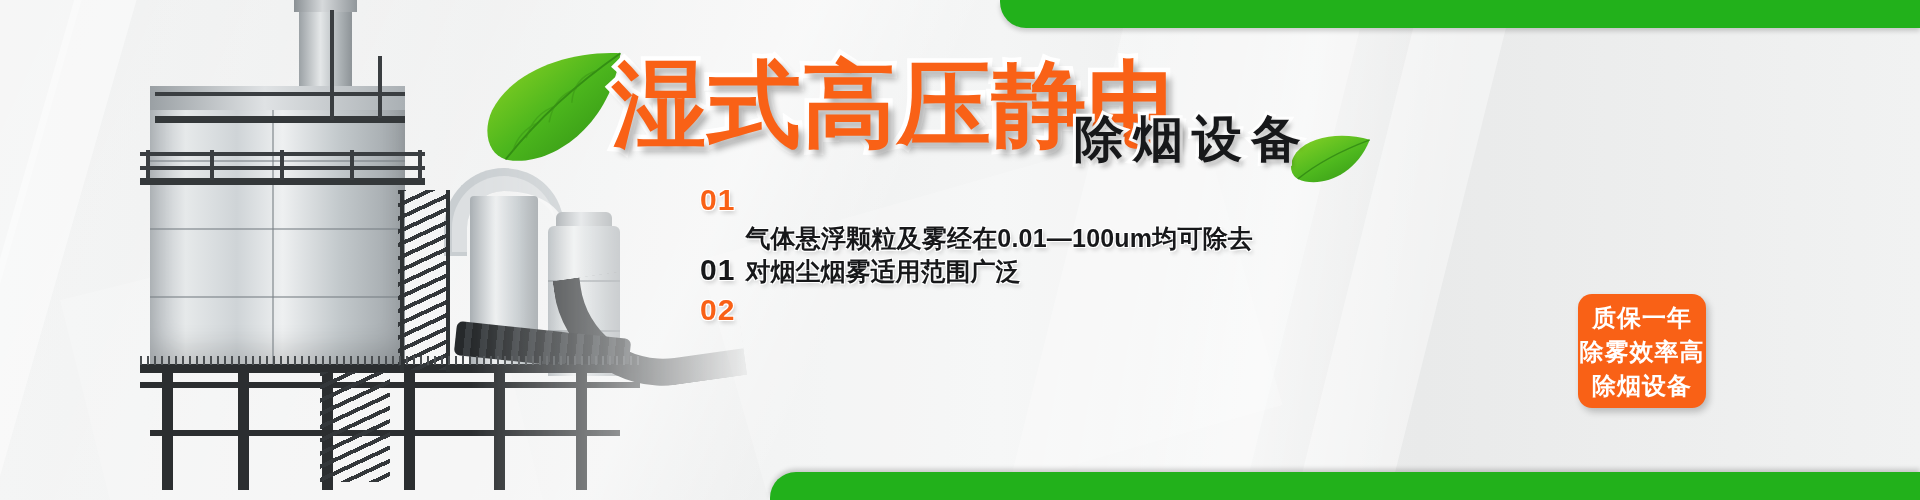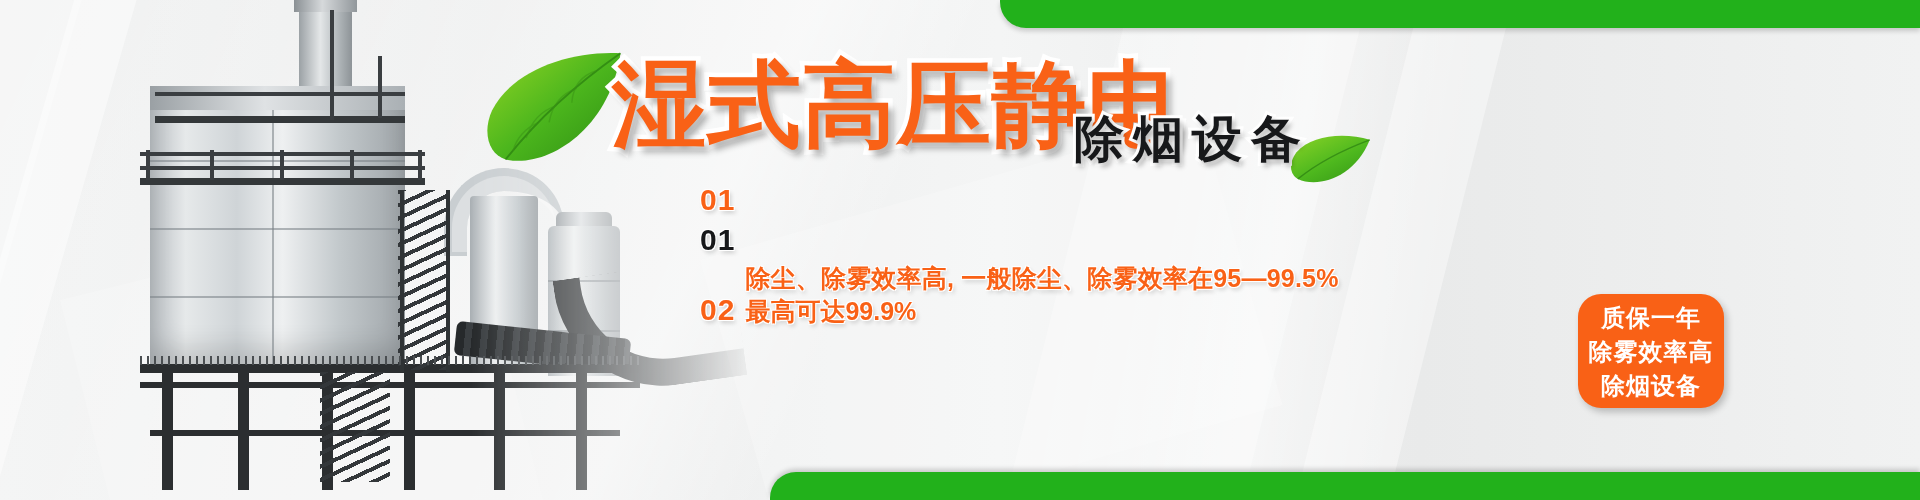--- a/index.html
+++ b/index.html
@@ -181,23 +181,23 @@
     text-shadow:1px 1px 0 #fff, -1px 1px 0 #fff, 1px -1px 0 #fff, -1px -1px 0 #fff, 2px 3px 4px rgba(0,0,0,0.18);
   }
   .feat.dark .feat-num, .feat.dark .feat-body, .feat.dark .feat-line2 {
     color:#17181a;
     text-shadow:1px 1px 0 #fff, -1px 1px 0 #fff, 1px -1px 0 #fff, -1px -1px 0 #fff, 2px 3px 4px rgba(0,0,0,0.18);
   }
 
   
   #badge {
     position:absolute; left:1578px; top:294px;
-    width:146px; height:114px;
+    width:128px; height:114px;
     background:#f96116;
-    border-radius:23px;
+    border-radius:14px;
     box-shadow:3px 4px 7px rgba(0,0,0,0.22);
     display:flex; flex-direction:column;
     align-items:center; justify-content:center;
     padding-top:2px;
   }
   .badge-line {
     color:#ffffff; font-size:24px; line-height:34px;
     font-weight:bold; letter-spacing:1px;
   }
 </style>
@@ -305,28 +305,28 @@
   </div>
 
   <div id="features">
 
     <div class="feat orange">
       <span class="feat-num">01</span>
     </div>
 
     <div class="feat dark">
       <span class="feat-num">01</span>
+      <span>
+        <span class="feat-body">气体悬浮颗粒及雾经在0.01—100um均可除去</span><br>
+        <span class="feat-line2">对烟尘烟雾适用范围广泛</span>
+      </span>
     </div>
 
     <div class="feat orange">
       <span class="feat-num">02</span>
-      <span>
-        <span class="feat-body">除尘、除雾效率高, 一般除尘、除雾效率在95—99.5%</span><br>
-        <span class="feat-line2">最高可达99.9%</span>
-      </span>
     </div>
 
 
   </div>
 
   <div id="badge">
     <div class="badge-line">质保一年</div>
     <div class="badge-line">除雾效率高</div>
     <div class="badge-line">除烟设备</div>
   </div>

